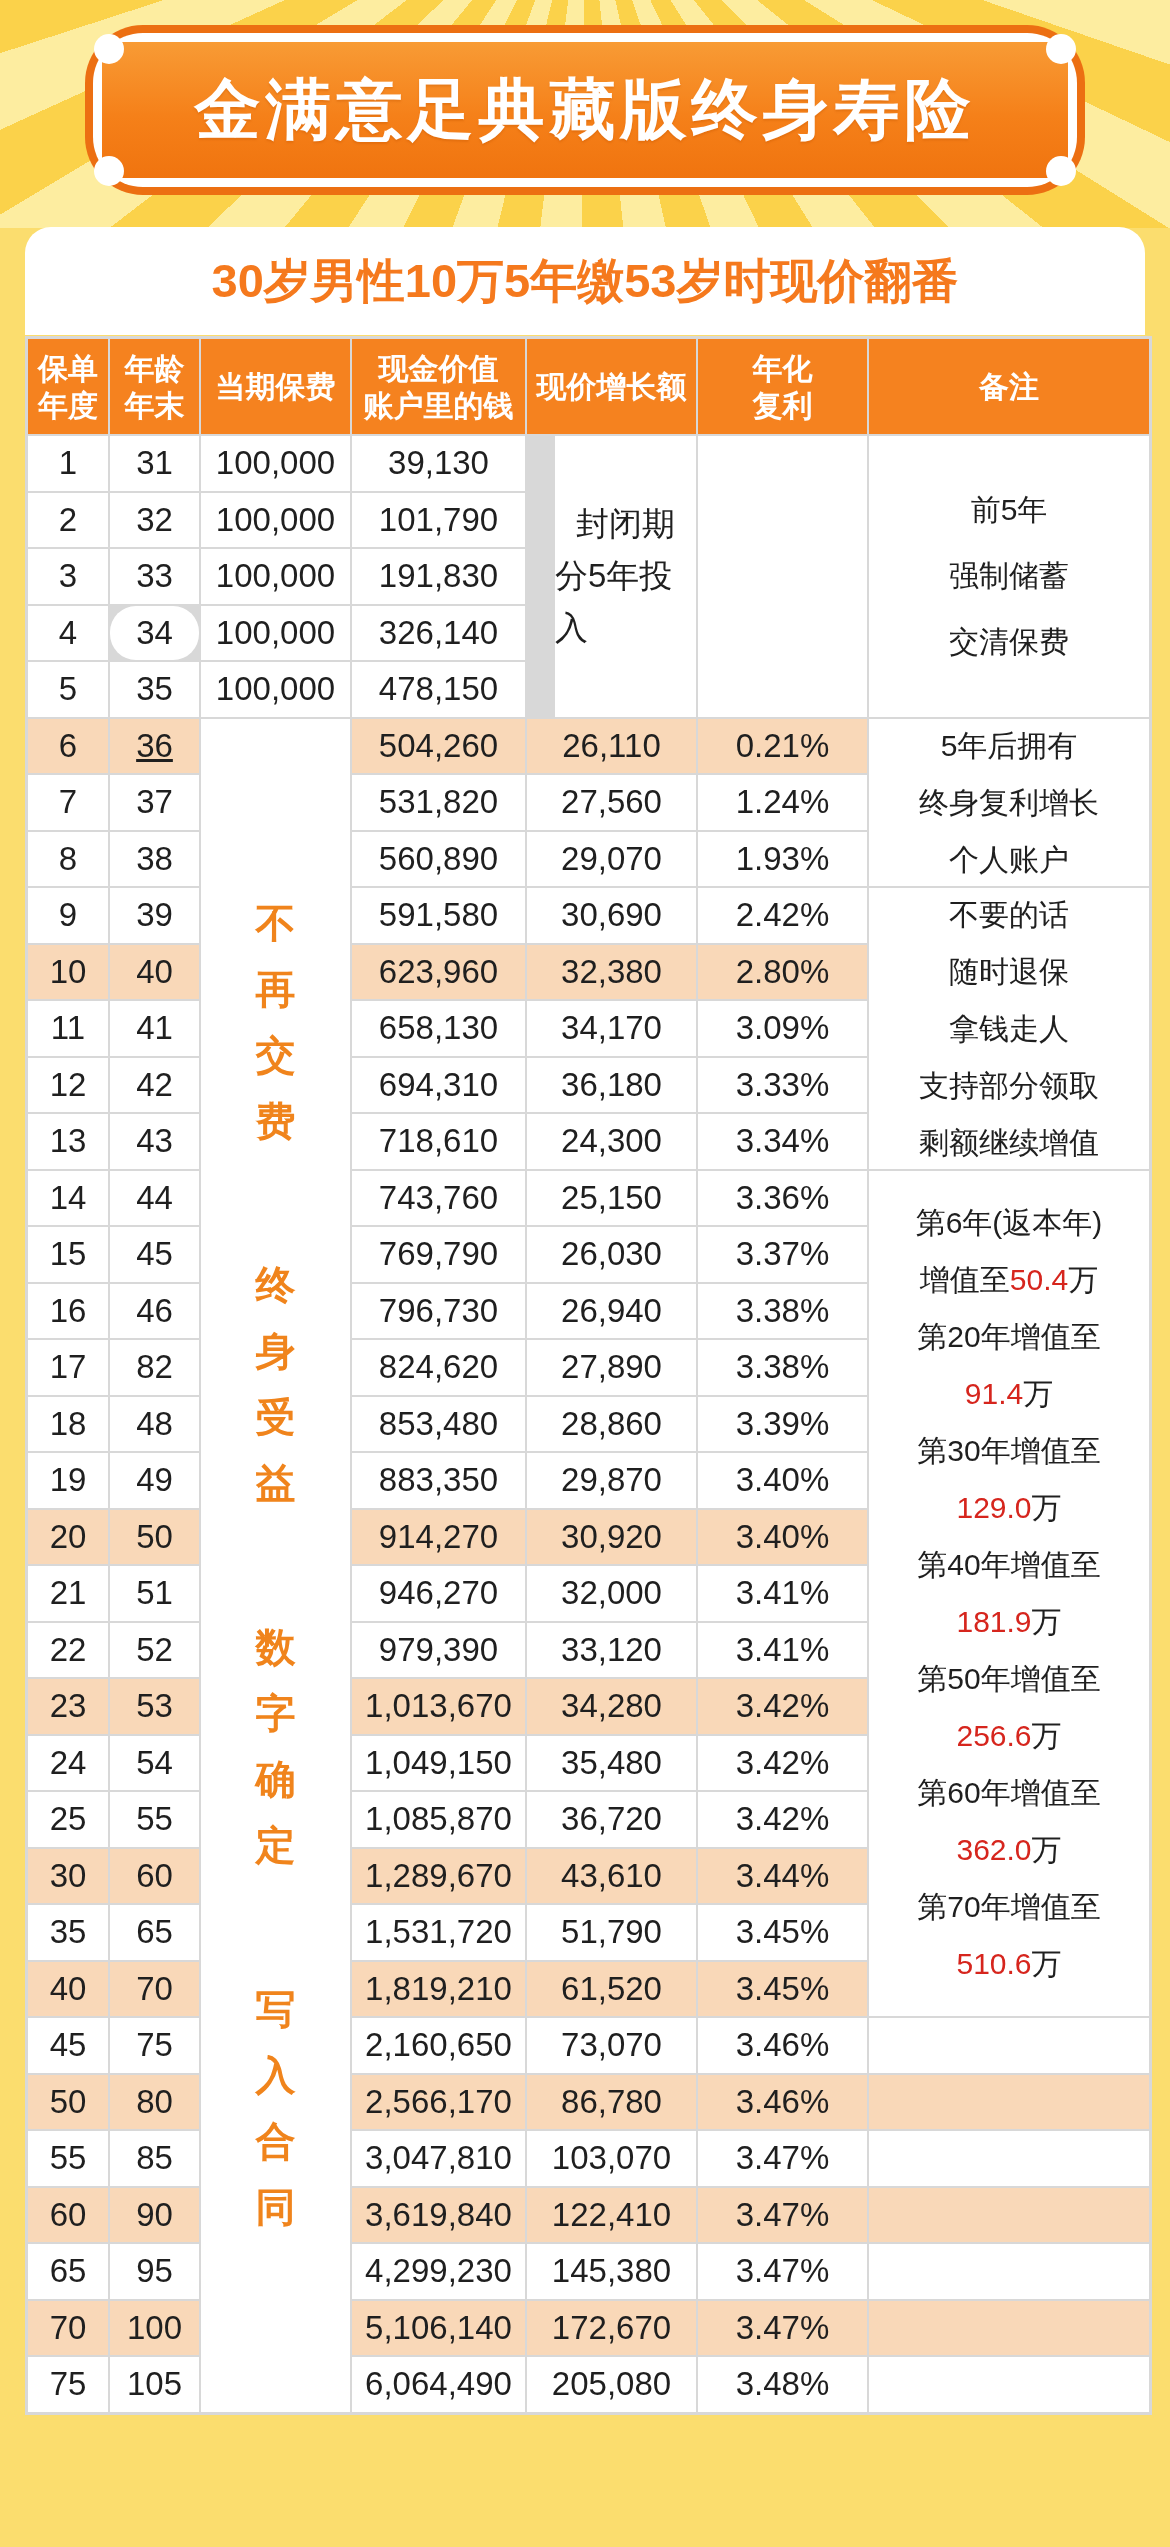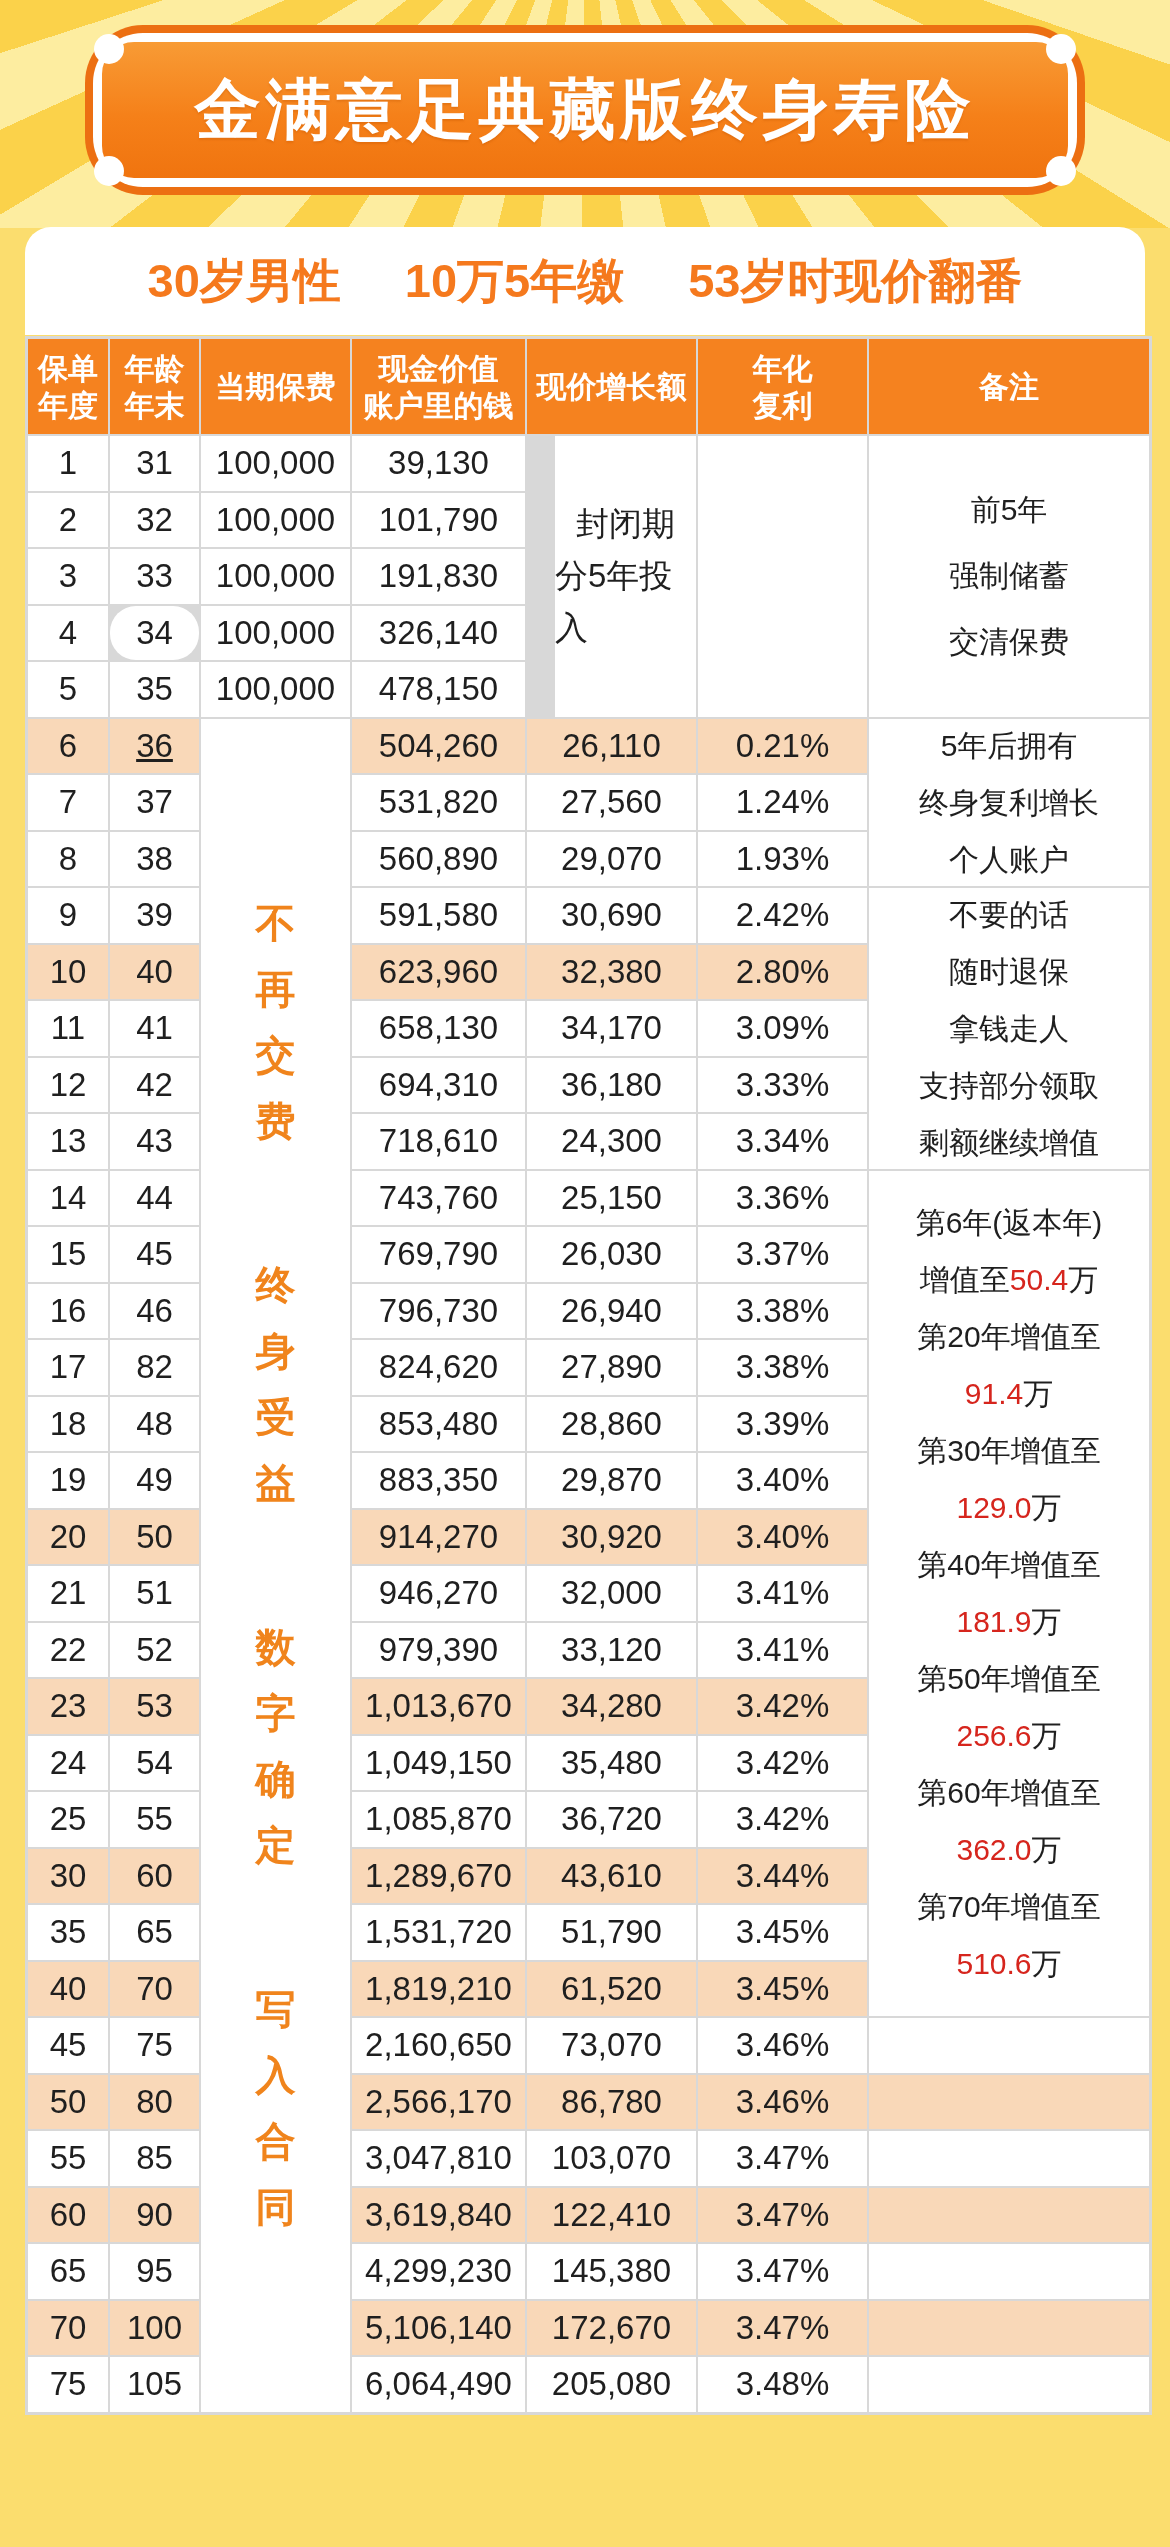--- a/index.html
+++ b/index.html
@@ -17,36 +17,36 @@
   
   .banner{
     position:absolute;left:85px;top:25px;width:1000px;height:170px;
     background:#EC6F12;border-radius:58px;padding:8px;box-sizing:border-box;
   }
   .banner-white{
     width:100%;height:100%;background:#FFFFFF;border-radius:50px;
     padding:9px;box-sizing:border-box;
   }
   .banner-fill{
-    width:100%;height:100%;border-radius:32px;position:relative;
+    width:100%;height:100%;border-radius:20px;position:relative;
     background:linear-gradient(180deg,#F89B35 0%,#F58019 55%,#F0740F 100%);
     display:flex;align-items:center;justify-content:center;
   }
   .notch{position:absolute;width:30px;height:30px;background:#fff;border-radius:50%;}
   .notch.tl{left:-8px;top:-8px;} .notch.tr{right:-8px;top:-8px;}
   .notch.bl{left:-8px;bottom:-8px;} .notch.br{right:-8px;bottom:-8px;}
   .banner-title{
     color:#fff;font-size:66px;font-weight:bold;letter-spacing:5px;
     text-shadow:0 2px 2px rgba(200,90,0,.35);white-space:nowrap;
   }
   
   .subtitle-card{
     position:absolute;left:25px;top:227px;width:1120px;height:108px;
     background:#fff;border-radius:26px 26px 0 0;
-    display:flex;align-items:center;justify-content:center;gap:64px;
+    display:flex;align-items:center;justify-content:center;
   }
   .subtitle-seg{color:#F5791D;font-size:47px;font-weight:bold;white-space:nowrap;}
   
   .grid{
     position:absolute;left:25px;top:336px;
     display:grid;
     grid-template-columns:80px 89px 149px 173px 169px 169px 280px;
     grid-template-rows:95px repeat(35,54.5px);
     gap:2px;background:#D8D8D8;padding:3px;
   }

